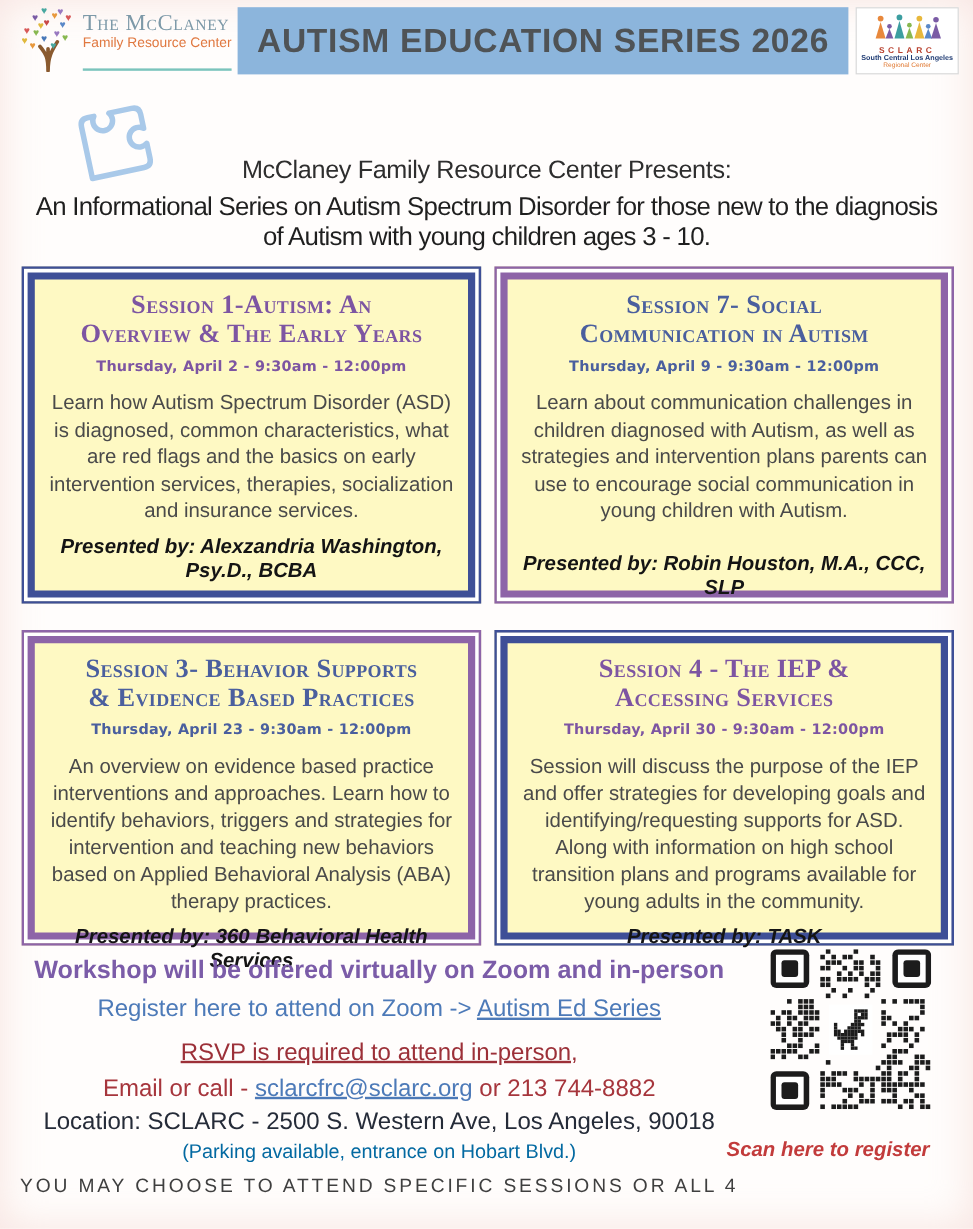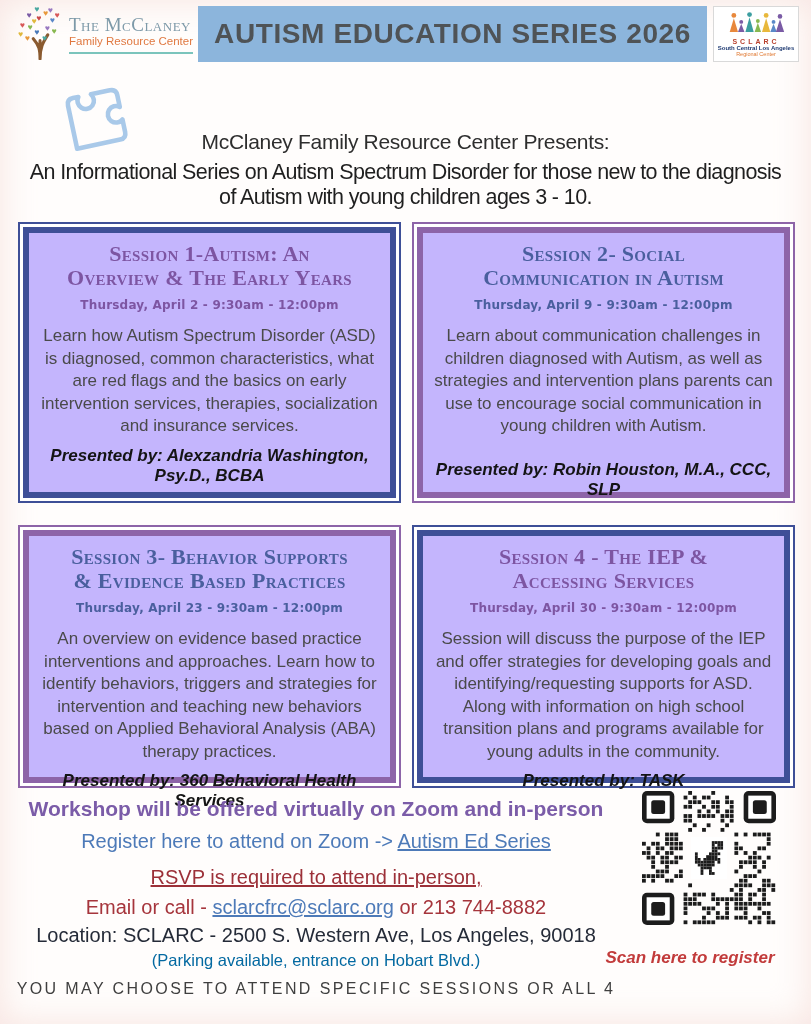--- a/index.html
+++ b/index.html
@@ -10,40 +10,40 @@
   }
   .page{
     position:absolute;inset:0;
     box-shadow:inset 0 0 34px rgba(238,198,188,.45);
   }
   
   .header{position:absolute;top:6px;left:16px;right:12px;height:56px;display:flex;align-items:stretch;}
   .mc-logo{width:180px;display:flex;align-items:center;gap:3px;}
   .mc-text{display:flex;flex-direction:column;line-height:1.05;}
   .mc-name{font-family:"Liberation Serif", serif;font-variant:small-caps;font-size:19px;color:#7d99a8;letter-spacing:.5px;}
-  .mc-sub{font-size:11.5px;color:#e07840;border-bottom:2px solid #7bc4bc;padding-bottom:4px;margin-top:1px;}
+  .mc-sub{font-size:11.5px;color:#e07840;border-bottom:2px solid #7bc4bc;padding-bottom:14px;margin-top:1px;}
   .banner{flex:1;background:var(--banner_bg,#8cb5dc);display:flex;align-items:center;justify-content:center;margin:0 6px 0 2px;}
   .banner-text{font-size:28px;font-weight:bold;color:#4f5356;letter-spacing:.6px;white-space:nowrap;}
   .sclarc{width:82px;background:#fff;border:1px solid #d9d9d9;display:flex;flex-direction:column;align-items:center;justify-content:center;padding:2px 1px;}
   .sc-acronym{font-size:7px;font-weight:bold;color:#b8402e;letter-spacing:3px;margin-top:1px;}
   .sc-l1{font-size:6px;font-weight:bold;color:#1f3b73;white-space:nowrap;}
   .sc-l2{font-size:5.5px;color:#e07830;}
   .sc-bar{width:62px;height:2px;background:#c9ccd4;margin-top:2px;}
   
   .puzzle{position:absolute;left:52px;top:68px;transform:rotate(-12deg);}
   .page-title{position:absolute;top:82px;left:0;right:0;text-align:center;
     font-size:31px;font-weight:bold;color:var(--title_purple,#8e56a5);letter-spacing:.2px;}
   .presents{position:absolute;top:130px;left:0;right:0;text-align:center;font-size:21px;color:#2e2e2e;letter-spacing:-.3px;}
   .desc{position:absolute;top:160px;left:20px;right:20px;text-align:center;
     font-size:21.5px;color:#1f1f1f;letter-spacing:-.6px;line-height:1.18;}
   
   .sessions{position:absolute;left:18px;top:222px;width:777px;display:grid;
     grid-template-columns:383px 383px;grid-template-rows:281px 263px;column-gap:11px;row-gap:22px;}
   .box{
-    background:#c4b5fd;border:2px solid var(--bd);
+    background:#fef9c3;border:2px solid var(--bd);
     box-shadow:inset 0 0 0 3px #fff, inset 0 0 0 9px var(--bd);
     padding:18px 20px 10px;text-align:center;box-sizing:border-box;
     display:flex;flex-direction:column;
   }
   .s-title{font-family:"Liberation Serif", serif;font-variant:small-caps;font-weight:700;
     font-size:22px;line-height:1.1;color:var(--ac);letter-spacing:.3px;}
   .s-date{font-size:12px;font-weight:600;color:var(--ac);margin-top:8px;
     font-family:cursive,"DejaVu Sans",sans-serif;letter-spacing:.2px;}
   .s-desc{font-size:17px;color:#4a4a4a;line-height:1.32;margin-top:13px;}
   .s-presenter{font-size:17px;font-weight:700;font-style:italic;color:#141414;margin-top:8px;}
@@ -141,21 +141,21 @@
     <div class="box" style="--bd: #3e4f97; --ac: #7d55a2;">
       <div class="s-title">
         <span>Session 1-Autism: An</span><br><span>Overview &amp; The Early Years</span>
       </div>
       <div class="s-date">Thursday, April 2 - 9:30am - 12:00pm</div>
       <div class="s-desc">Learn how Autism Spectrum Disorder (ASD) is diagnosed, common characteristics, what are red flags and the basics on early intervention services, therapies, socialization and insurance services.</div>
       <div class="s-presenter">Presented by: Alexzandria Washington, Psy.D., BCBA</div>
     </div>
     <div class="box" style="--bd: #8d64a8; --ac: #4a5f9e;">
       <div class="s-title">
-        <span>Session 2- Social</span><br><span>Communication in Autism</span>
+        <span>Session 7- Social</span><br><span>Communication in Autism</span>
       </div>
       <div class="s-date">Thursday, April 9 - 9:30am - 12:00pm</div>
       <div class="s-desc">Learn about communication challenges in children diagnosed with Autism, as well as strategies and intervention plans parents can use to encourage social communication in young children with Autism.</div>
       <div class="s-presenter" style="margin-top:22px;">Presented by: Robin Houston, M.A., CCC, SLP</div>
     </div>
     <div class="box" style="--bd: #8d64a8; --ac: #4a5f9e;">
       <div class="s-title">
         <span>Session 3- Behavior Supports</span><br><span>&amp; Evidence Based Practices</span>
       </div>
       <div class="s-date">Thursday, April 23 - 9:30am - 12:00pm</div>

